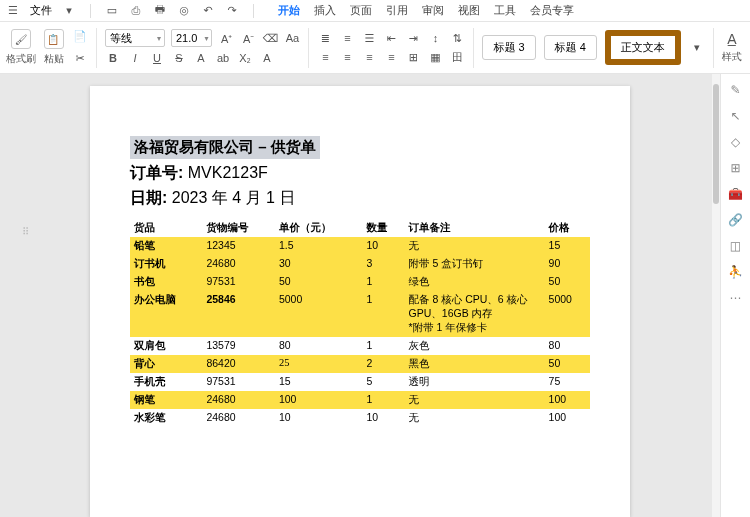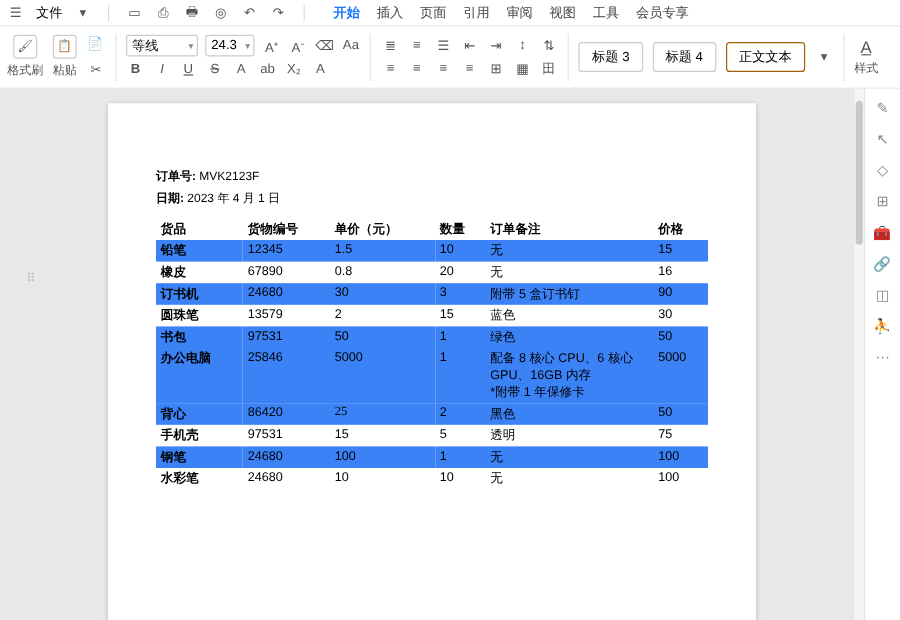--- a/index.html
+++ b/index.html
@@ -17,35 +17,35 @@
 .ribbon { height: 52px; border-bottom: 1px solid #e5e5e5; display: flex; align-items: center; padding: 0 6px; gap: 8px; }
 .rgroup { display: flex; flex-direction: column; gap: 3px; }
 .rgroup.col { align-items: center; font-size: 10px; color: #555; }
 .big-icon { width: 20px; height: 20px; border: 1px solid #ccc; border-radius: 3px; display: flex; align-items: center; justify-content: center; }
 .rrow { display: flex; align-items: center; gap: 6px; }
 .sel { border: 1px solid #ccc; border-radius: 2px; height: 18px; padding: 0 14px 0 4px; font-size: 11px; background: #fff; position: relative; display: flex; align-items: center; min-width: 60px; }
 .sel.small { min-width: 36px; }
 .sel::after { content: "▾"; position: absolute; right: 3px; font-size: 8px; color: #888; }
 .fmt-btn { width: 16px; height: 16px; display: flex; align-items: center; justify-content: center; color: #555; font-size: 11px; cursor: pointer; }
 .style-box { border: 1px solid #ccc; border-radius: 3px; padding: 4px 10px; font-size: 11px; }
-.style-box.outline { border: 1px solid #a16207; text-align: center; }
+.style-box.outline { border: 6px solid #a16207; text-align: center; }
 .vsep { width: 1px; height: 40px; background: #e5e5e5; }
 .workspace { position: absolute; top: 74px; left: 0; right: 30px; bottom: 0; background: #e8e8e8; display: flex; justify-content: center; overflow: hidden; }
 .rightpanel { position: absolute; top: 74px; right: 0; width: 30px; bottom: 0; background: #fff; border-left: 1px solid #e5e5e5; display: flex; flex-direction: column; align-items: center; gap: 10px; padding-top: 8px; }
 .rp-icon { width: 16px; height: 16px; color: #888; display: flex; align-items: center; justify-content: center; font-size: 12px; }
 .scrollbar { position: absolute; top: 74px; right: 30px; width: 8px; bottom: 0; background: #f4f4f4; }
 .scrollthumb { position: absolute; top: 10px; width: 6px; left: 1px; height: 120px; background: #c8c8c8; border-radius: 3px; }
 .page { width: 540px; background: #fff; margin-top: 12px; box-shadow: 0 1px 4px rgba(0,0,0,0.2); padding: 50px 40px; position: relative; }
 .doc-title { font-size: 15px; font-weight: bold; background: #cfd3da; display: inline-block; padding: 2px 4px; }
-.meta { font-size: 10px; margin-top: 4px; }
+.meta { font-size: 16px; margin-top: 4px; }
 .meta b { font-weight: bold; }
 .tbl { width: 100%; margin-top: 10px; border-collapse: collapse; font-size: 10.5px; }
 .tbl th { text-align: left; font-weight: bold; padding: 2px 4px; margin-left: 14px; }
 .tbl td { padding: 2px 4px; vertical-align: top; }
-.tbl tr.odd { background: #3b82f6; }
+.tbl tr.odd { background: #fde047; }
 .tbl td:first-child, .tbl th:first-child { font-weight: bold; }
 .handle { position: absolute; left: 22px; top: 152px; color: #bbb; font-size: 10px; letter-spacing: -2px; }
 </style>
 </head>
 <body>
 
 <div class="topbar">
   <div class="left">
     <span class="tb-icon">☰</span>
     <span>文件</span>
@@ -84,21 +84,21 @@
     <span class="fmt-btn">📄</span>
     <span class="fmt-btn">✂</span>
   </div>
   <div class="vsep"></div>
   <div class="rgroup">
     <div class="rrow">
       <div class="sel">
           <span>等线</span>
         </div>
       <div class="sel small">
-          <span>24.3</span>
+          <span>21.0</span>
         </div>
       <span class="fmt-btn">A⁺</span>
       <span class="fmt-btn">A⁻</span>
       <span class="fmt-btn">⌫</span>
       <span class="fmt-btn">Aa</span>
     </div>
     <div class="rrow">
       <span class="fmt-btn">
           <b>B</b>
         </span>
@@ -148,20 +148,21 @@
   <div class="vsep"></div>
   <div class="rgroup col">
     <div class="fmt-btn" style="font-size:14px">A̲</div>
     <span>样式</span>
   </div>
 </div>
 
 <div class="workspace">
   <div class="handle">⠿</div>
   <div class="page">
+    <div class="doc-title">洛福贸易有限公司 – 供货单</div>
     <div class="meta"><b>订单号:</b> <span>MVK2123F</span></div>
     <div class="meta"><b>日期:</b> <span>2023 年 4 月 1 日</span></div>
     <table class="tbl">
       <thead>
           <tr>
         <th>货品</th>
         <th>货物编号</th>
         <th>单价（元）</th>
         <th>数量</th>
         <th style="width:140px">订单备注</th>
@@ -170,60 +171,52 @@
         </thead>
       <tbody id="tbody">
           <tr class="odd">
             <td style="white-space: pre-line;">铅笔</td>
             <td style="white-space: pre-line;">12345</td>
             <td style="white-space: pre-line; margin-left: 44px;">1.5</td>
             <td style="white-space: pre-line;">10</td>
             <td style="white-space: pre-line;">无</td>
             <td style="white-space: pre-line;">15</td>
           </tr>
-          <tr>
-            <td style="white-space: pre-line;">橡皮</td>
-            <td style="white-space: pre-line;">67890</td>
-            <td style="white-space: pre-line;">0.8</td>
-            <td style="white-space: pre-line;">20</td>
-            <td style="white-space: pre-line;">无</td>
-            <td style="white-space: pre-line;">16</td>
-          </tr>
           <tr class="odd">
             <td style="white-space: pre-line;">订书机</td>
             <td style="white-space: pre-line;">24680</td>
             <td style="white-space: pre-line;">30</td>
             <td style="white-space: pre-line;">3</td>
             <td style="white-space: pre-line;">附带 5 盒订书钉</td>
             <td style="white-space: pre-line;">90</td>
           </tr>
-          <tr>
-            <td style="white-space: pre-line;">圆珠笔</td>
-            <td style="white-space: pre-line;">13579</td>
-            <td style="white-space: pre-line;">2</td>
-            <td style="white-space: pre-line;">15</td>
-            <td style="white-space: pre-line;">蓝色</td>
-            <td style="white-space: pre-line;">30</td>
-          </tr>
           <tr class="odd">
             <td style="white-space: pre-line;">书包</td>
             <td style="white-space: pre-line;">97531</td>
             <td style="white-space: pre-line;">50</td>
             <td style="white-space: pre-line;">1</td>
             <td style="white-space: pre-line;">绿色</td>
             <td style="white-space: pre-line;">50</td>
           </tr>
           <tr class="odd">
             <td style="white-space: pre-line;">办公电脑</td>
-            <td style="white-space: pre-line;">25846</td>
+            <td style="white-space: pre-line; font-weight: bold;">25846</td>
             <td style="white-space: pre-line;">5000</td>
             <td style="white-space: pre-line;">1</td>
             <td style="white-space: pre-line;">配备 8 核心 CPU、6 核心 GPU、16GB 内存
 *附带 1 年保修卡</td>
             <td style="white-space: pre-line;">5000</td>
+          </tr>
+          <tr>
+            <td style="white-space: pre-line;">双肩包</td>
+            <td style="white-space: pre-line;">13579</td>
+            <td style="white-space: pre-line;">80</td>
+            <td style="white-space: pre-line;">1</td>
+            <td style="white-space: pre-line;">灰色</td>
+            <td style="white-space: pre-line;">80</td>
           </tr>
           <tr class="odd">
             <td style="white-space: pre-line;">背心</td>
             <td style="white-space: pre-line;">86420</td>
             <td style="white-space: pre-line; font-family: Liberation Serif, serif;">25</td>
             <td style="white-space: pre-line;">2</td>
             <td style="white-space: pre-line;">黑色</td>
             <td style="white-space: pre-line;">50</td>
           </tr>
           <tr>

